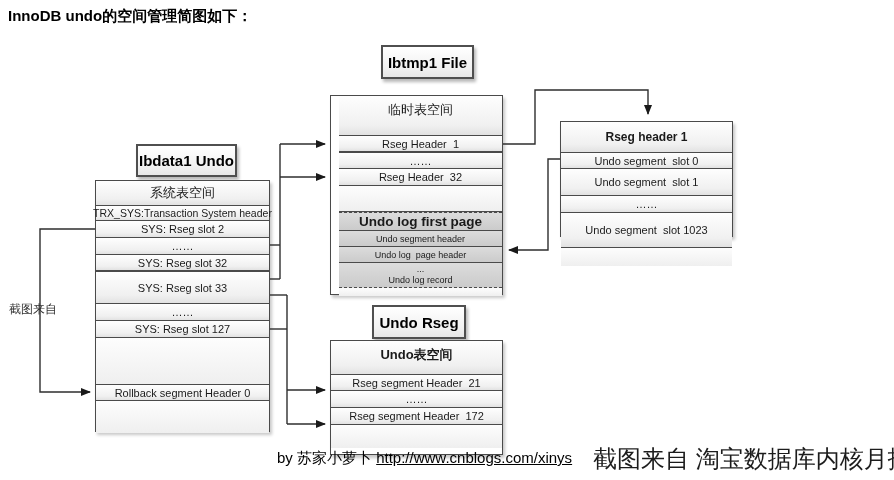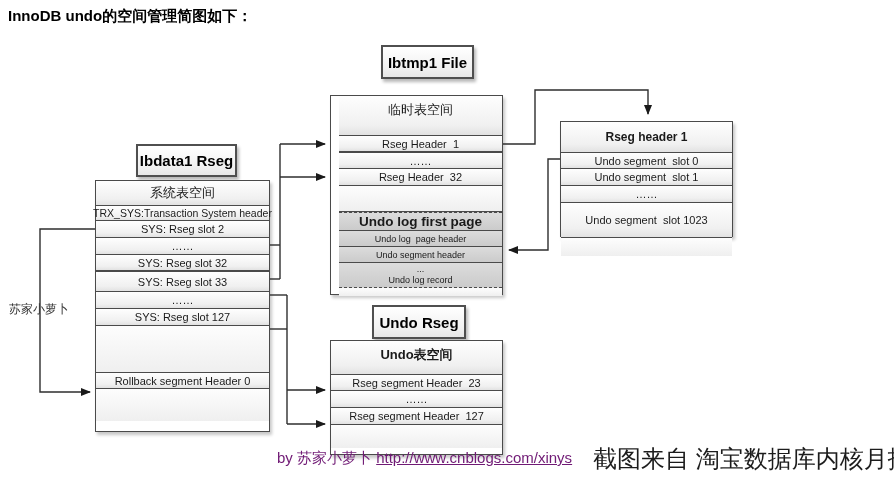--- a/index.html
+++ b/index.html
@@ -21,21 +21,21 @@
        background:linear-gradient(180deg,#fefefe 0%,#f0f0f0 75%,#e2e2e2 100%);}
   .row:last-child{border-bottom:none;}
   .row.hdr{font-size:13px;}
   .row.toptext{align-items:flex-start;padding-top:5px;}
   .row.bold{font-weight:bold;}
   .row.empty{background:linear-gradient(180deg,#fdfdfd 0%,#efefef 100%);}
   .row.gray{background:linear-gradient(180deg,#dcdcdc 0%,#cbcbcb 100%);font-size:9px;}
   .row.gtitle{font-weight:bold;font-size:13.5px;border-top:1px dashed #4a4a4a;}
   .row.gdash{border-bottom:1px dashed #4a4a4a;flex-direction:column;line-height:1.25;justify-content:center;font-size:9px;}
   .side-label{position:absolute;z-index:2;font-size:12px;color:#333;}
-  .credit-red{position:absolute;z-index:4;left:277px;top:449px;font-size:15px;color:#701a75;white-space:pre;}
+  .credit-red{position:absolute;z-index:4;left:277px;top:449px;font-size:15px;color:#000000;white-space:pre;}
   .credit-red .url{text-decoration:underline;}
   .credit-black{position:absolute;z-index:5;left:593px;top:443px;font-size:24px;color:#1c1c1c;white-space:pre;}
 </style>
 </head>
 <body>
 
 <div class="stage">
 
   <div class="page-title">InnoDB undo的空间管理简图如下：</div>
 
@@ -55,72 +55,72 @@
       <polyline points="270,295 287,295"></polyline>
       <polyline points="270,329 287,329"></polyline>
       <polyline points="287,295 287,424"></polyline>
       <polyline points="287,390 325,390" marker-end="url(#arr)"></polyline>
       <polyline points="287,424 325,424" marker-end="url(#arr)"></polyline>
       <polyline points="503,144 535,144 535,90 648,90 648,114" marker-end="url(#arr)"></polyline>
       <polyline points="560,159 548,159 548,250 509,250" marker-end="url(#arr)"></polyline>
     </g>
   </svg>
 
-  <div class="flabel" style="left:136px;top:144px;width:97px;height:29px;">Ibdata1 Rseg</div>
+  <div class="flabel" style="left:136px;top:144px;width:97px;height:29px;">Ibdata1 Undo</div>
 
   <div class="tbl" style="left:95px;top:180px;width:175px;height:252px;">
     <div class="row hdr" style="height:25px;">系统表空间</div>
     <div class="row" style="height:15px;font-size:10.5px;">TRX_SYS:Transaction System header</div>
     <div class="row" style="height:17px;">SYS: Rseg slot 2</div>
     <div class="row" style="height:17px;">……</div>
     <div class="row" style="height:17px;border-bottom-width:2px;">SYS: Rseg slot 32</div>
-    <div class="row" style="height:20px;">SYS: Rseg slot 33</div>
+    <div class="row" style="height:32px;">SYS: Rseg slot 33</div>
     <div class="row" style="height:17px;">……</div>
     <div class="row" style="height:17px;">SYS: Rseg slot 127</div>
     <div class="row empty" style="height:47px;"></div>
     <div class="row" style="height:16px;">Rollback segment Header 0</div>
     <div class="row empty" style="height:32px;"></div>
   </div>
 
   <div class="flabel" style="left:373px;top:45px;width:89px;height:30px;margin-left:8px;">Ibtmp1 File</div>
 
   <div class="tbl" style="left:330px;top:95px;width:173px;height:200px;padding-left:8px;">
     <div class="row hdr toptext" style="height:40px;">临时表空间</div>
     <div class="row" style="height:17px;border-bottom-width:2px;">Rseg Header  1</div>
     <div class="row" style="height:16px;">……</div>
     <div class="row" style="height:17px;">Rseg Header  32</div>
     <div class="row empty" style="height:26px;"></div>
     <div class="row gray gtitle" style="height:19px;">Undo log first page</div>
+    <div class="row gray" style="height:16px;">Undo segment header</div>
     <div class="row gray" style="height:16px;">Undo log  page header</div>
-    <div class="row gray" style="height:16px;">Undo segment header</div>
     <div class="row gray gdash" style="height:25px;">
       <span>...</span>
       <span>Undo log record</span>
     </div>
     <div class="row empty" style="height:8px;"></div>
   </div>
 
   <div class="tbl" style="left:560px;top:121px;width:173px;height:116px;">
     <div class="row bold" style="height:31px;font-size:12px;">Rseg header 1</div>
     <div class="row" style="height:16px;">Undo segment  slot 0</div>
-    <div class="row" style="height:17px;">Undo segment  slot 1</div>
+    <div class="row" style="height:27px;">Undo segment  slot 1</div>
     <div class="row" style="height:17px;">……</div>
     <div class="row" style="height:35px;">Undo segment  slot 1023</div>
     <div class="row empty" style="height:18px;"></div>
   </div>
 
   <div class="flabel" style="left:372px;top:305px;width:90px;height:30px;">Undo Rseg</div>
 
   <div class="tbl" style="left:330px;top:340px;width:173px;height:115px;">
     <div class="row hdr toptext bold" style="height:34px;">Undo表空间</div>
-    <div class="row" style="height:16px;">Rseg segment Header  23</div>
+    <div class="row" style="height:16px;">Rseg segment Header  21</div>
     <div class="row" style="height:17px;">……</div>
-    <div class="row" style="height:17px;">Rseg segment Header  127</div>
+    <div class="row" style="height:17px;">Rseg segment Header  172</div>
     <div class="row empty" style="height:23px;"></div>
   </div>
 
-  <div class="side-label" style="left:9px;top:301px;">苏家小萝卜</div>
+  <div class="side-label" style="left:9px;top:301px;">截图来自</div>
 
   <div class="credit-red"><span>by 苏家小萝卜 </span><span class="url">http://www.cnblogs.com/xinys</span></div>
 
   <div class="credit-black">截图来自 淘宝数据库内核月报</div>
 
 </div>
 
 </body></html>

